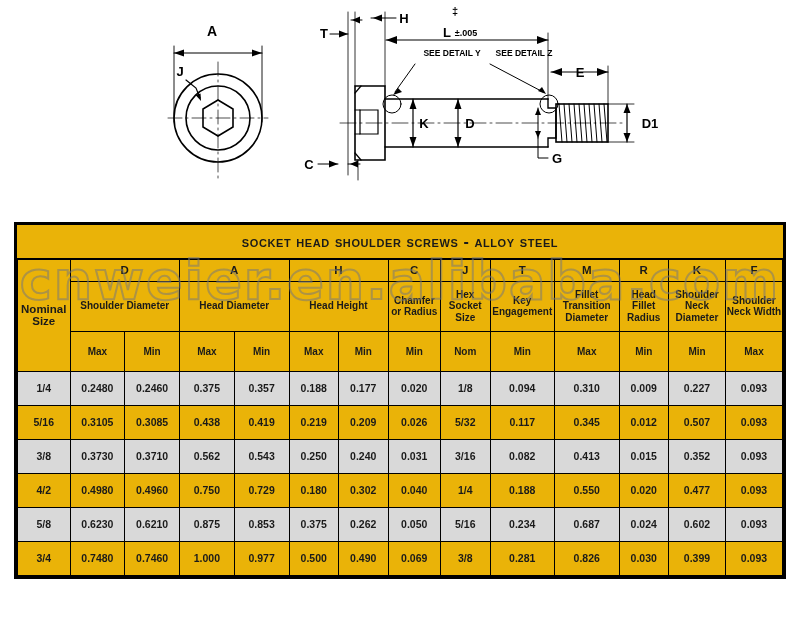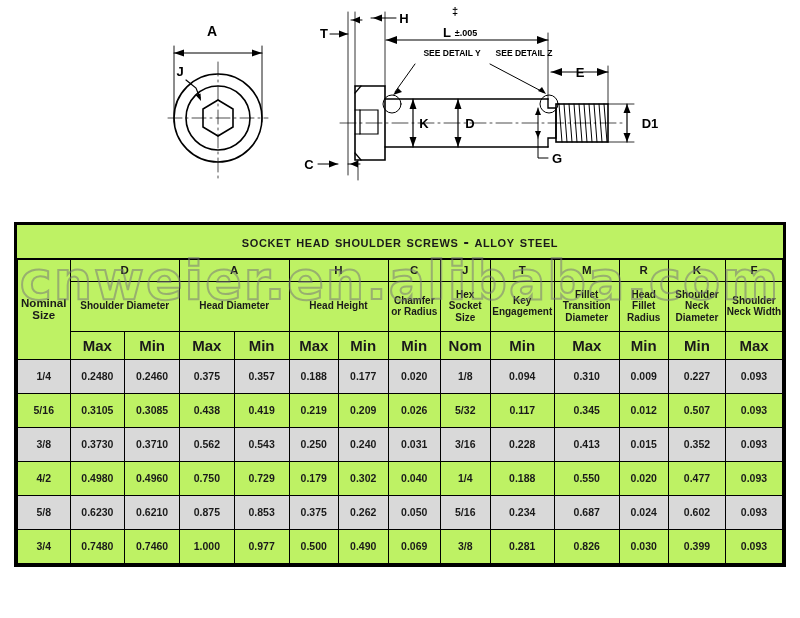--- a/index.html
+++ b/index.html
@@ -29,21 +29,21 @@
   #tablewrap{
     position:absolute;left:14px;top:222px;width:772px;
     border:3px solid #000;
     background:#fff;
     box-sizing:border-box;
   }
   table.spec{
     border-collapse:collapse;
     width:100%;
     table-layout:fixed;
-    background:#bef264;
+    background:#eab308;
   }
   table.spec td,table.spec th{
     border:1.5px solid #000;
     text-align:center;
     vertical-align:middle;
     font-weight:bold;
     color:#1a1a1a;
     padding:0;
     box-sizing:border-box;
   }
@@ -52,21 +52,21 @@
     border-bottom:2.5px solid #000;
     height:34px;
     font-size:16px;
     letter-spacing:0.6px;
     font-variant:small-caps;
     text-transform:lowercase;
     font-weight:bold;
   }
   tr.letter-row td{height:22px;font-size:11.5px;border-bottom:1.5px solid #000;}
   tr.desc-row td{height:50px;font-size:10px;line-height:11.5px;font-weight:bold;}
-  tr.minmax-row td{height:28px;font-size:15px;}
+  tr.minmax-row td{height:40px;font-size:10px;}
   tr.data-row td{height:34px;font-size:10.5px;font-weight:bold;}
   tr.data-row.shaded td{background:#d9d9d9;}
   td.nominal-cell{font-size:10.5px;}
 
   
   #watermark{
     position:absolute;left:0;top:240px;width:800px;height:80px;
     pointer-events:none;
     display:flex;align-items:center;justify-content:center;
     font-size:54px;font-weight:bold;
@@ -324,33 +324,33 @@
           <tr class="data-row shaded">
             <td class="nominal-cell">3/8</td>
             <td>0.3730</td>
             <td>0.3710</td>
             <td>0.562</td>
             <td>0.543</td>
             <td>0.250</td>
             <td>0.240</td>
             <td>0.031</td>
             <td>3/16</td>
-            <td>0.228</td>
+            <td>0.082</td>
             <td>0.413</td>
             <td>0.015</td>
             <td>0.352</td>
             <td>0.093</td>
           </tr>
           <tr class="data-row">
             <td class="nominal-cell">4/2</td>
             <td>0.4980</td>
             <td>0.4960</td>
             <td>0.750</td>
             <td>0.729</td>
-            <td>0.179</td>
+            <td>0.180</td>
             <td>0.302</td>
             <td>0.040</td>
             <td>1/4</td>
             <td>0.188</td>
             <td>0.550</td>
             <td>0.020</td>
             <td>0.477</td>
             <td>0.093</td>
           </tr>
           <tr class="data-row shaded">

